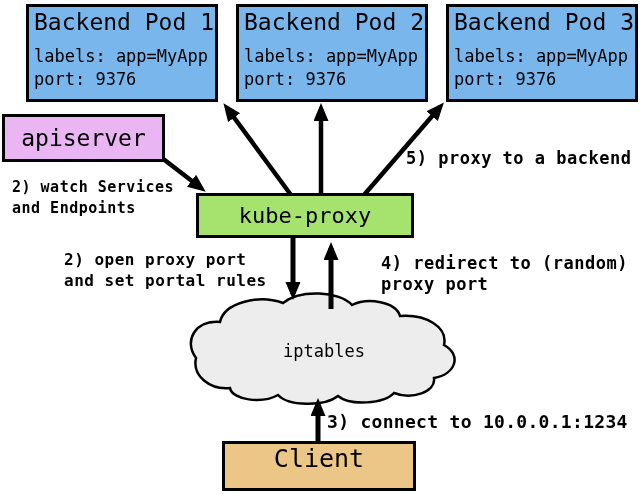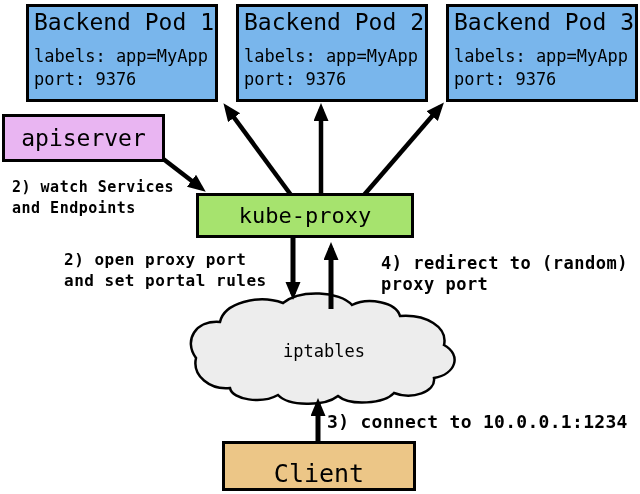--- a/index.html
+++ b/index.html
@@ -34,21 +34,21 @@
   }
   .kubeproxy{
     background:var(--kube-proxy-fill,#a6e36e);
     left:196px;top:193px;width:218px;height:45px;
     display:flex;align-items:center;justify-content:center;
     font-size:22px;
   }
   .client{
     background:var(--client-fill,#ecc687);
     left:222px;top:441px;width:194px;height:50px;
-    display:flex;align-items:flex-end;justify-content:center;
+    display:flex;align-items:flex-start;justify-content:center;
     font-size:25px;
   }
   .note{
     position:absolute;
     font-weight:bold;
     white-space:pre-line;
     z-index:3;
     letter-spacing:0.5px;
   }
   .note-1{left:12px;top:177px;font-size:15px;line-height:21px;}
@@ -126,14 +126,15 @@
 
   <div class="cloud-label">iptables</div>
 
   <div class="note note-1">2) watch Services
 and Endpoints</div>
   <div class="note note-2">2) open proxy port
 and set portal rules</div>
   <div class="note note-3">3) connect to 10.0.0.1:1234</div>
   <div class="note note-4">4) redirect to (random)
 proxy port</div>
+  <div class="note note-5">5) proxy to a backend</div>
 
 </div>
 
 </body></html>

